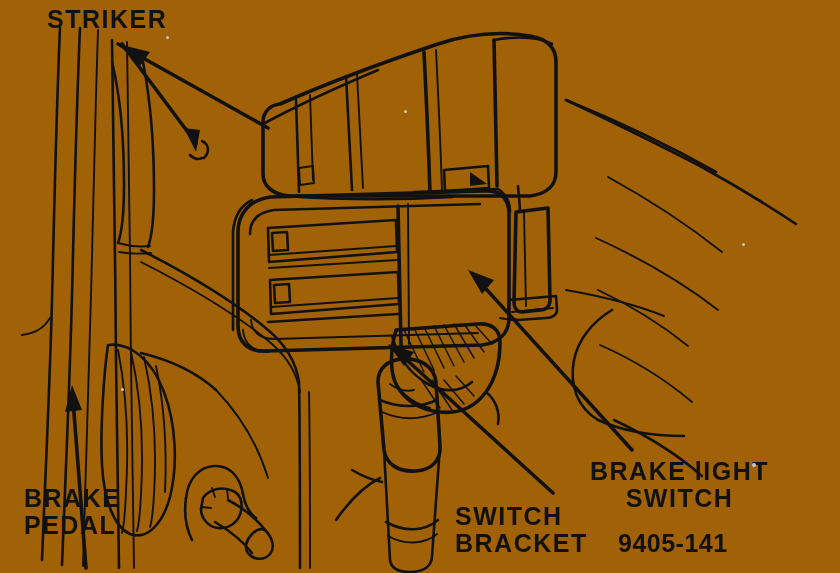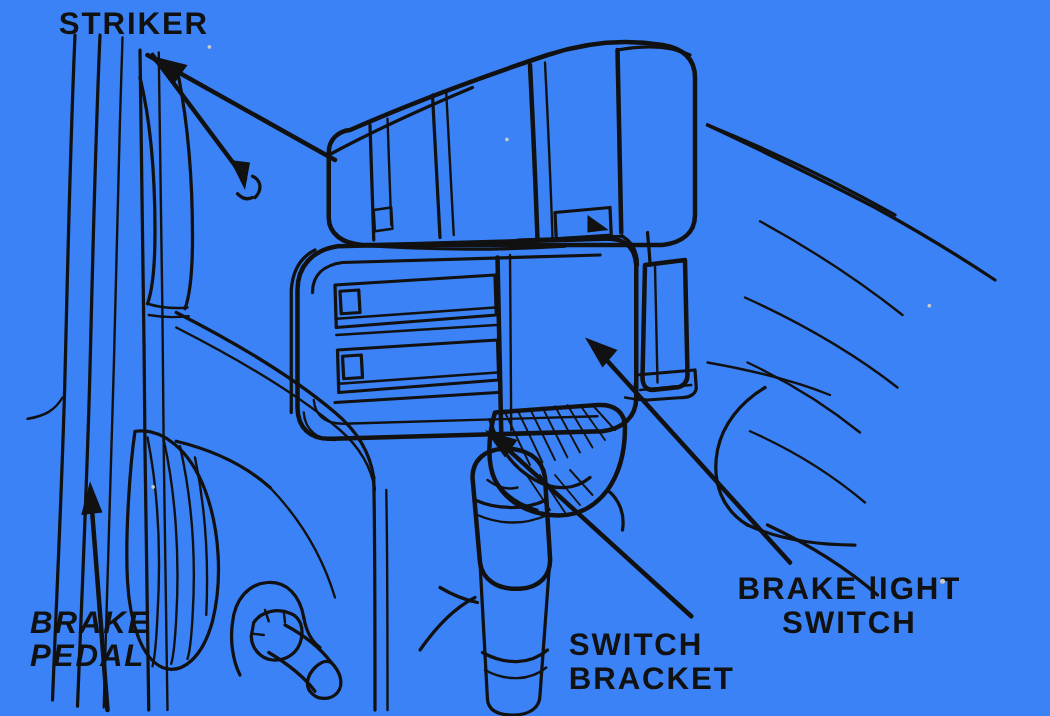--- a/index.html
+++ b/index.html
@@ -5,21 +5,21 @@
 <style>
   html, body {
     margin: 0;
     padding: 0;
     background: #ffffff;
   }
   #figure-root {
     position: relative;
     width: 840px;
     height: 573px;
-    background: #3b82f6;
+    background: #a16207;
     overflow: hidden;
     font-family: "Liberation Sans", sans-serif;
   }
   #figure-svg {
     position: absolute;
     left: 0;
     top: 0;
     width: 840px;
     height: 573px;
     display: block;
@@ -40,21 +40,21 @@
     color: #111111;
     font-family: "Liberation Sans", sans-serif;
     font-weight: 700;
     letter-spacing: 0.06em;
     line-height: 1.06;
     white-space: pre;
     text-transform: none;
     user-select: none;
   }
   .callout-text.lbl-striker       { left: 47px;  top: 6px;   font-size: 25px; }
-  .callout-text.lbl-brake-pedal   { left: 24px;  top: 485px; font-size: 25px; font-style: italic; }
+  .callout-text.lbl-brake-pedal   { left: 24px;  top: 485px; font-size: 25px; }
   .callout-text.lbl-switch-brkt   { left: 455px; top: 503px; font-size: 25px; }
   .callout-text.lbl-brake-light   { left: 590px; top: 458px; font-size: 25px; text-align: center; }
   .callout-text.lbl-figure-number { left: 618px; top: 530px; font-size: 25px; letter-spacing: 0.02em; }
   .speck { position: absolute; background: #c9c9c9; border-radius: 50%; }
 </style>
 </head>
 <body>
 
 <div id="figure-root">
 
@@ -288,20 +288,21 @@
 
   <div class="callout-text lbl-brake-pedal">BRAKE
 PEDAL</div>
 
   <div class="callout-text lbl-switch-brkt">SWITCH
 BRACKET</div>
 
   <div class="callout-text lbl-brake-light">BRAKE lIGHT
 SWITCH</div>
 
+  <div class="callout-text lbl-figure-number">9405-141</div>
 
   <div class="speck" style="left:166px; top:36px; width:3px; height:3px;"></div>
   <div class="speck" style="left:742px; top:243px; width:3px; height:3px;"></div>
   <div class="speck" style="left:752px; top:463px; width:4px; height:4px;"></div>
   <div class="speck" style="left:404px; top:110px; width:3px; height:3px;"></div>
   <div class="speck" style="left:121px; top:388px; width:3px; height:3px;"></div>
 
 </div>
 
 </body></html>

